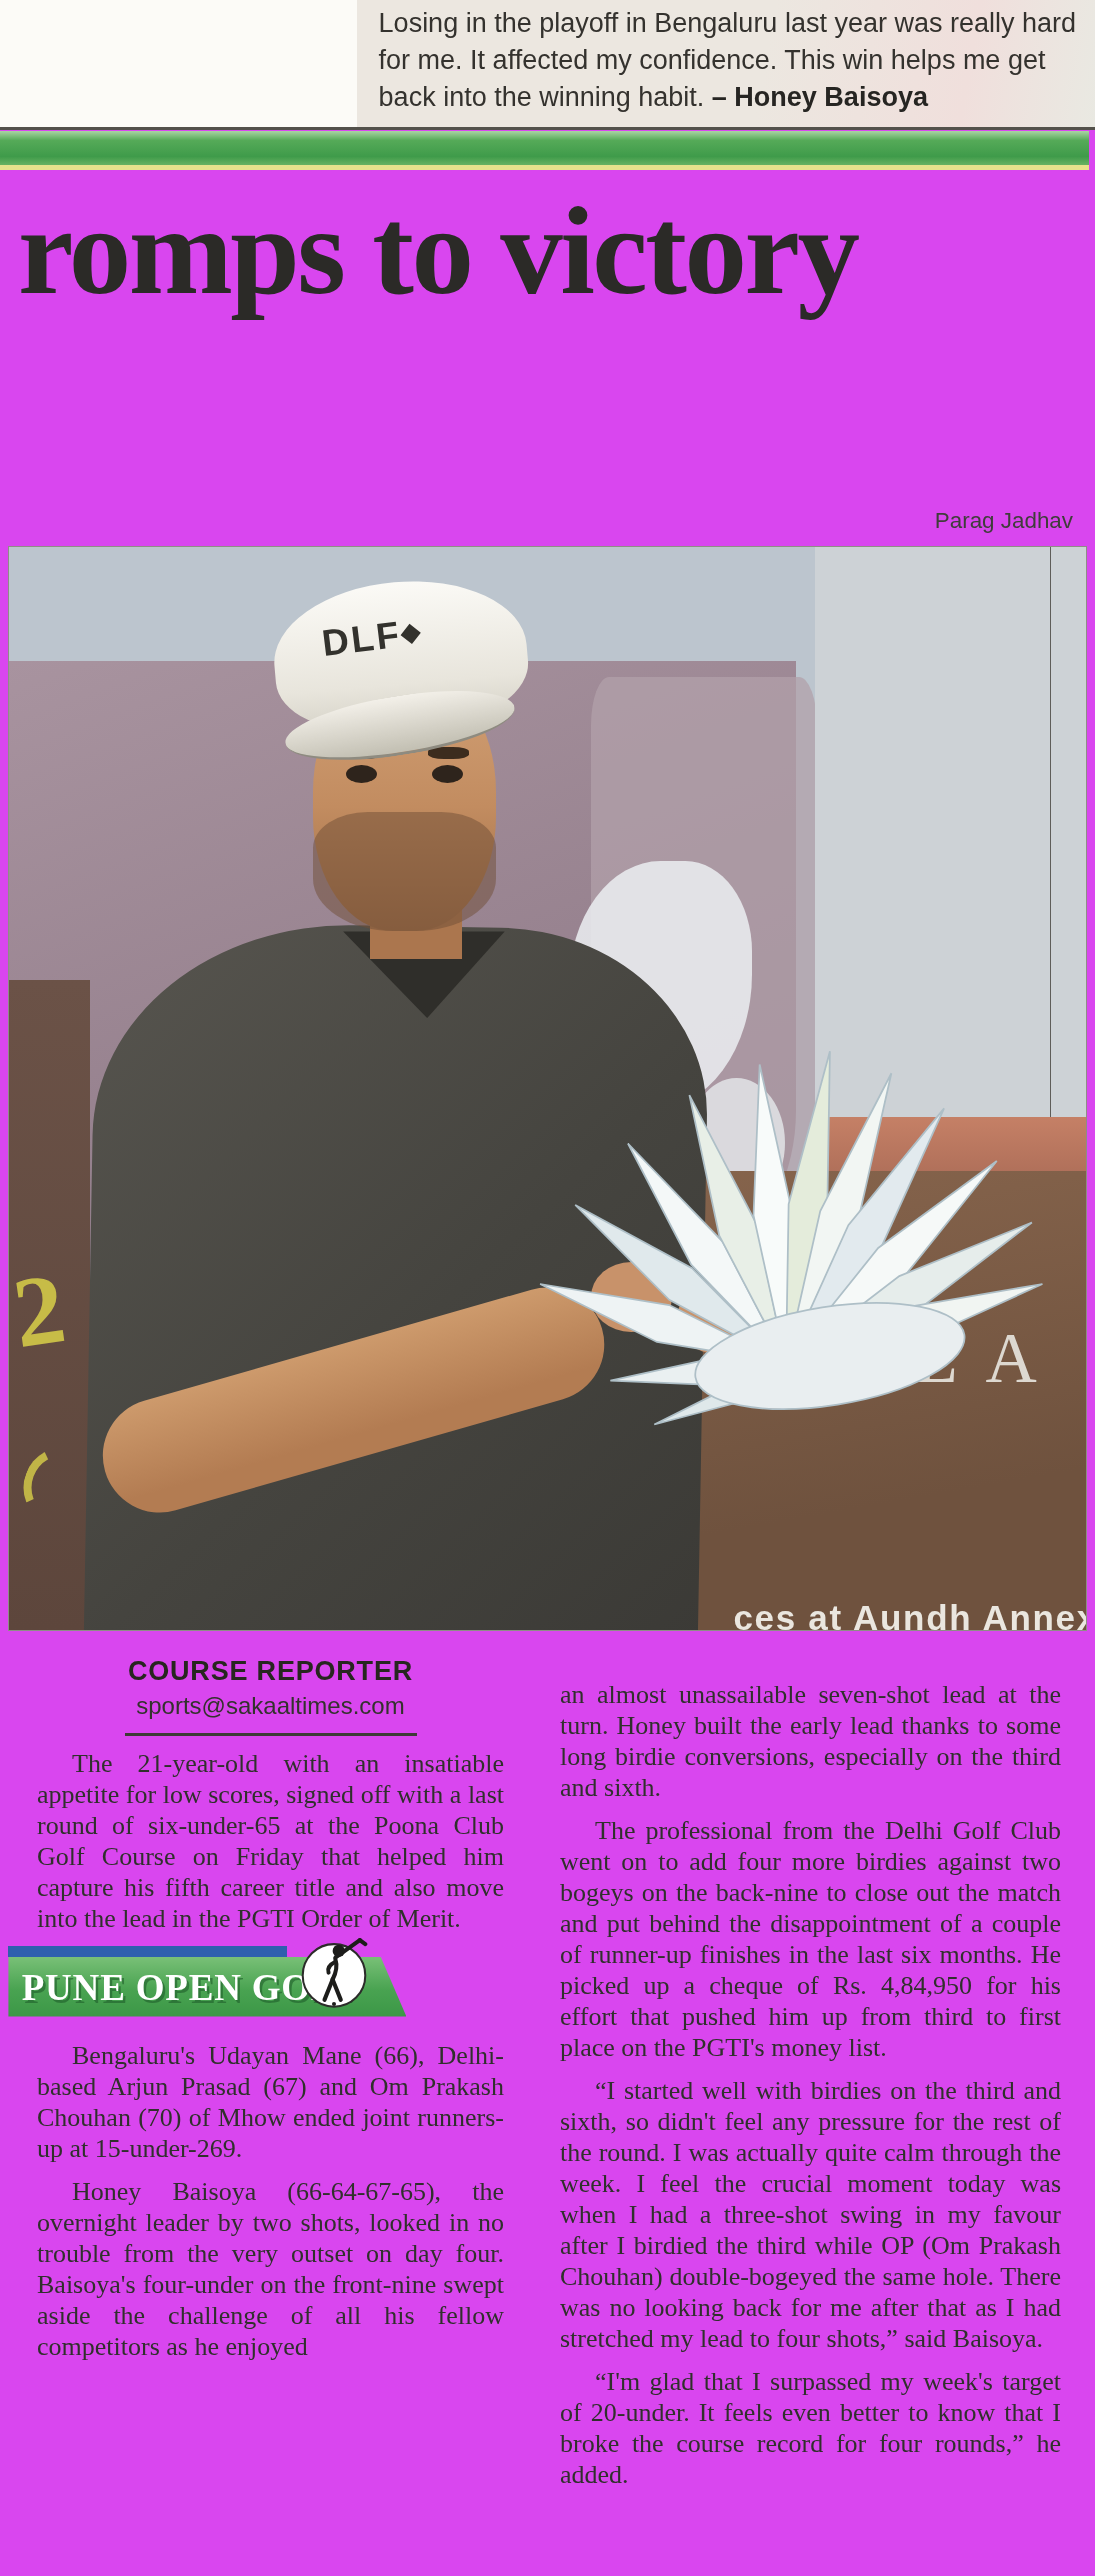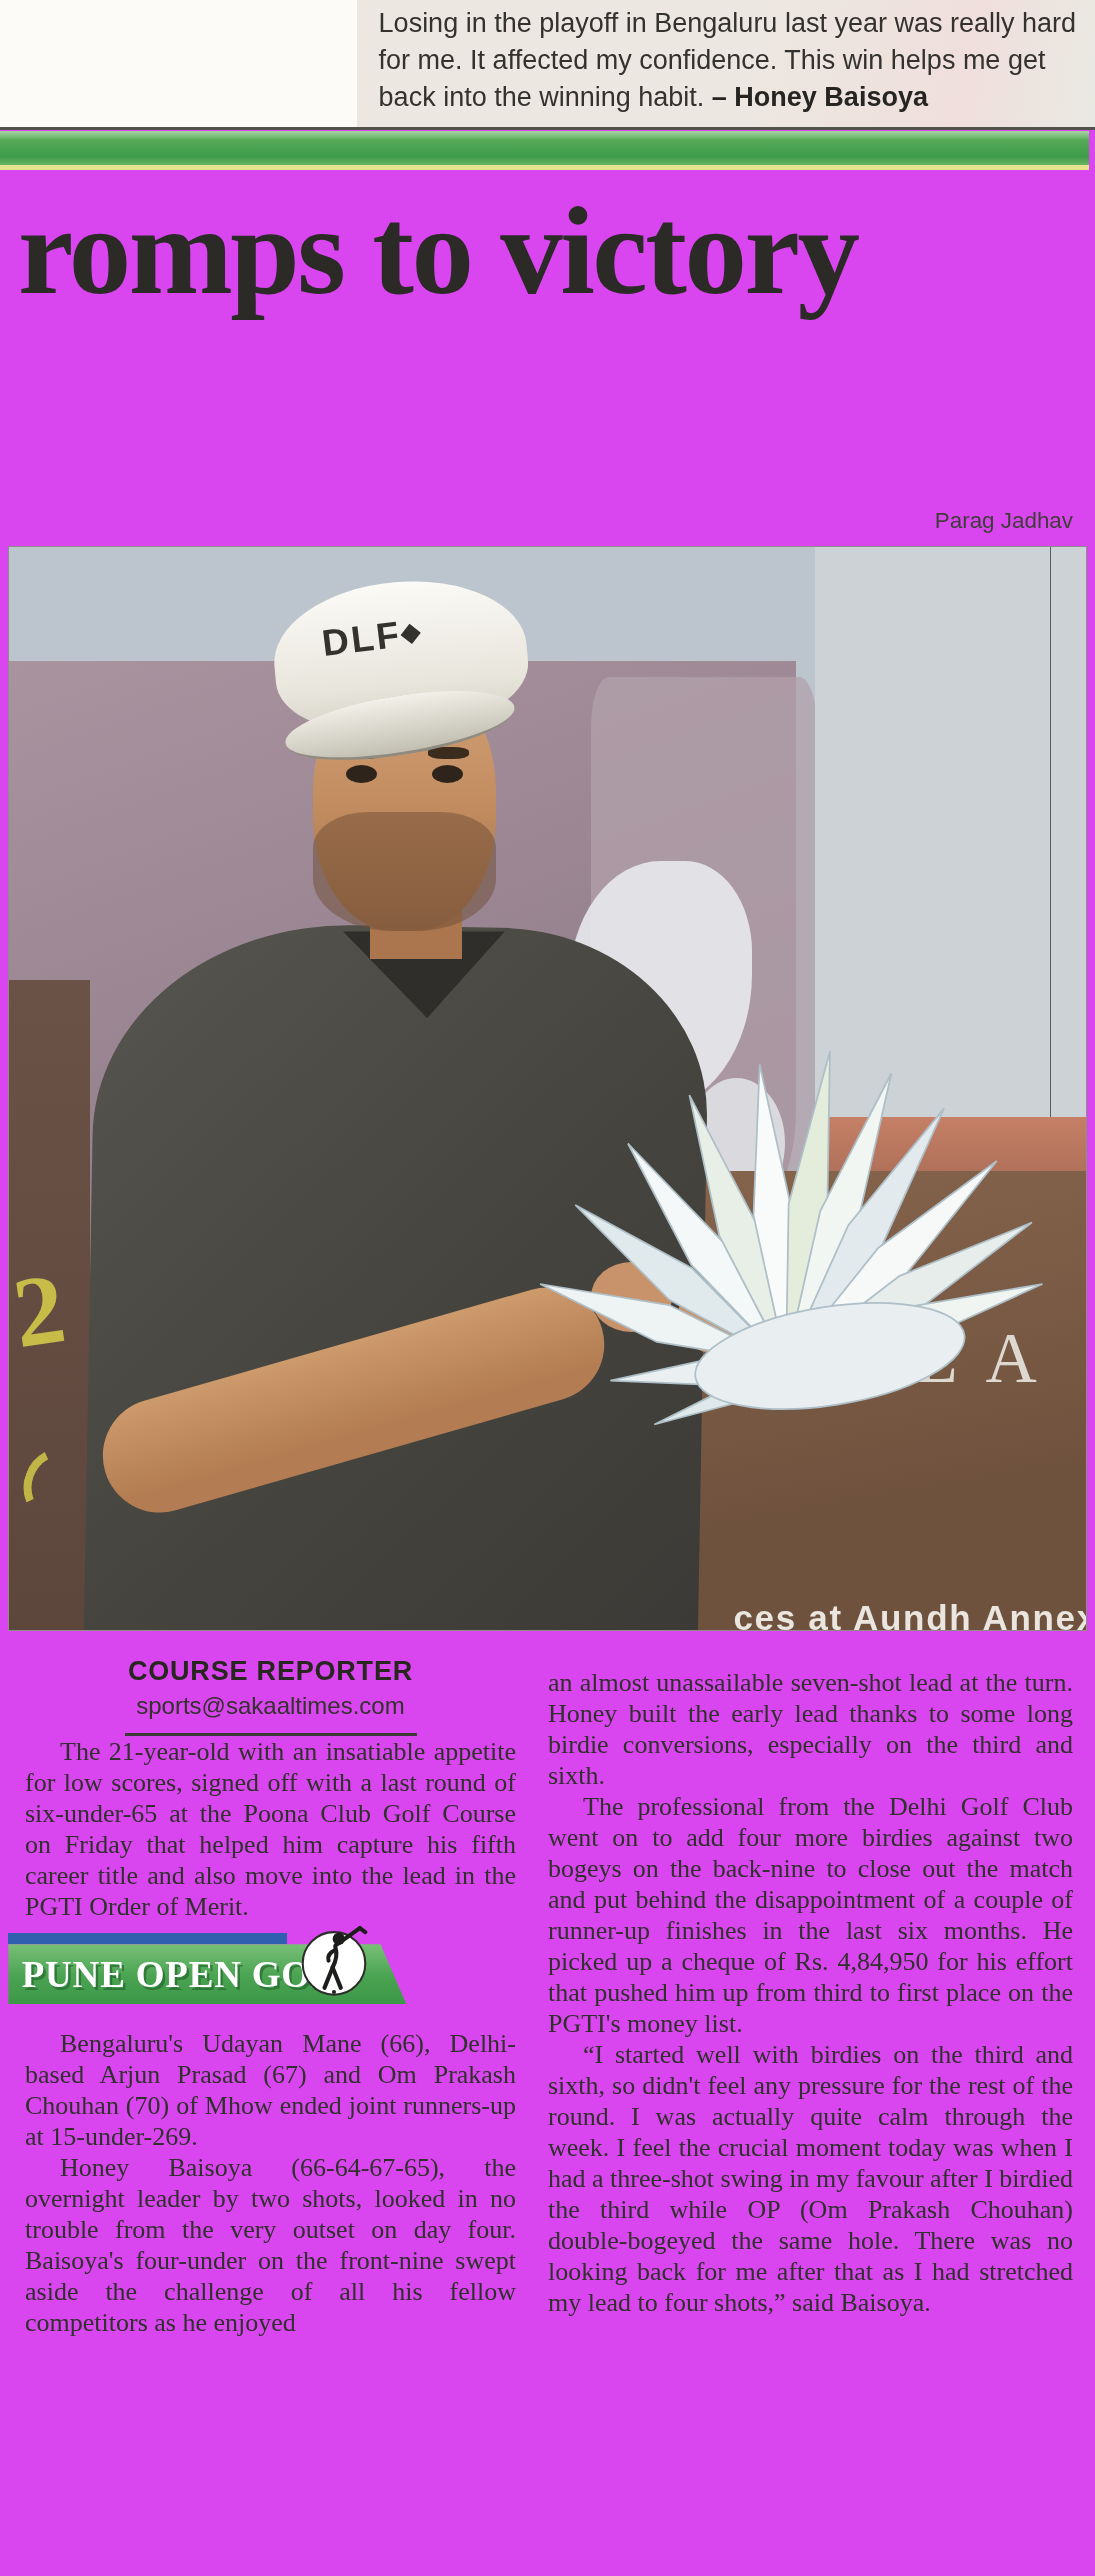--- a/index.html
+++ b/index.html
@@ -81,21 +81,21 @@
   .caption-panel{position:absolute;left:76.6%;top:8.5%;width:21%;
      font-family:"Liberation Sans",sans-serif;font-size:25px;line-height:31px;color:#2e2d2a;}
   .caption-label{font-weight:bold;color:#e04038;}
   
   .col-left{position:absolute;left:25px;top:1656px;width:491px;}
   .col-right{position:absolute;left:548px;top:1667px;width:525px;}
   .byline{text-align:center;font-family:"Liberation Sans",sans-serif;}
   .reporter{font-weight:bold;font-size:27px;color:#27261f;letter-spacing:0.8px;}
   .email{font-size:24px;color:#33322c;margin-top:5px;}
   .byline-rule{width:292px;height:2.5px;background:#3d3b35;margin:13.3px auto 0;}
-  p.body{margin:0;font-size:26px;line-height:31px;text-align:justify;}
+  p.body{margin:12px;font-size:26px;line-height:31px;text-align:justify;}
   p.first{margin-top:20px;}
   p.indent{text-indent:35px;}
   .lead-bold{font-weight:bold;}
   
   .section-banner{position:relative;margin:11.6px 0 21.6px -16.6px;width:398px;height:73px;}
   .sb-stripe{position:absolute;left:0;top:0;width:279px;height:10.8px;background:#2f5fae;}
   .sb-green{position:absolute;left:0;top:10.8px;width:398px;height:60px;
      background:linear-gradient(180deg,#79c077 0%,#49a351 55%,#3c9747 100%);
      clip-path:polygon(0 0,93.5% 0,100% 100%,0 100%);}
   .sb-title{position:absolute;left:13.3px;top:20px;font-weight:bold;font-size:37px;color:#fff;
@@ -214,16 +214,17 @@
     </div>
 
     <p class="body indent">Bengaluru's Udayan Mane (66), Delhi-based Arjun Prasad (67) and Om Prakash Chouhan (70) of Mhow ended joint runners-up at 15-under-269.</p>
     <p class="body indent">Honey Baisoya (66-64-67-65), the overnight leader by two shots, looked in no trouble from the very outset on day four. Baisoya's four-under on the front-nine swept aside the challenge of all his fellow competitors as he enjoyed</p>
   </div>
 
   <div class="col-right">
     <p class="body">an almost unassailable seven-shot lead at the turn. Honey built the early lead thanks to some long birdie conversions, especially on the third and sixth.</p>
     <p class="body indent">The professional from the Delhi Golf Club went on to add four more birdies against two bogeys on the back-nine to close out the match and put behind the disappointment of a couple of runner-up finishes in the last six months. He picked up a cheque of Rs. 4,84,950 for his effort that pushed him up from third to first place on the PGTI's money list.</p>
     <p class="body indent">“I started well with birdies on the third and sixth, so didn't feel any pressure for the rest of the round. I was actually quite calm through the week. I feel the crucial moment today was when I had a three-shot swing in my favour after I birdied the third while OP (Om Prakash Chouhan) double-bogeyed the same hole. There was no looking back for me after that as I had stretched my lead to four shots,” said Baisoya.</p>
+    <p class="body indent">“I'm glad that I surpassed my week's target of 20-under. It feels even better to know that I broke the course record for four rounds,” he added.</p>
   </div>
 
 </div>
 
 
 </body></html>

